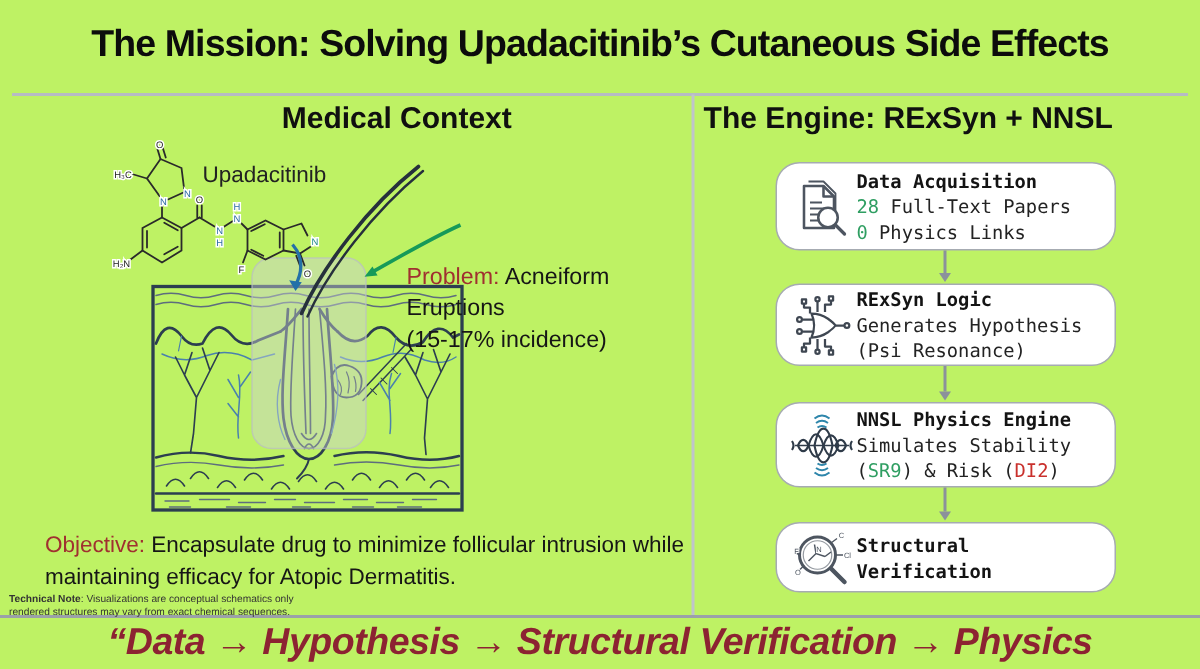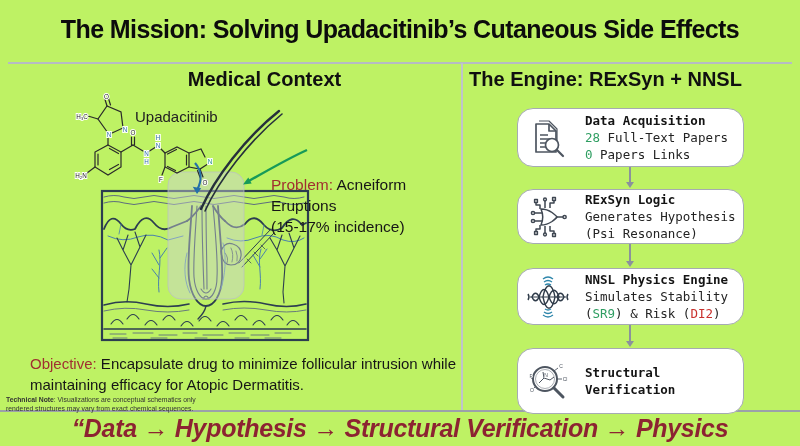--- a/index.html
+++ b/index.html
@@ -14,21 +14,21 @@
   .panel-header{top:68px;font-size:20px;font-weight:bold;color:#101010;text-align:center;}
   .ph-left{left:0;width:461px;margin-left:34px;}
   .ph-right{left:462px;width:287px;}
   .molecule-label{left:135px;top:108px;font-size:15px;color:#222;}
   .problem{left:271px;top:138px;width:190px;font-size:15.5px;line-height:21px;color:#161616;margin-top:36px;}
   .red-label{color:#a03030;}
   .objective{left:30px;top:353px;width:430px;font-size:15px;line-height:21px;color:#161616;}
   .technote{left:6px;top:396px;width:300px;font-size:6.8px;line-height:8.5px;color:#333;}
   .technote b{font-weight:bold;}
   .flow-box{left:517px;width:227px;background:#fff;border:1.5px solid #a6abb2;border-radius:16px;
-            display:flex;align-items:center;gap:15px;padding:0 8px;box-sizing:border-box;}
+            display:flex;align-items:center;gap:1px;padding:0 8px;box-sizing:border-box;}
   .flow-icon{flex:0 0 auto;}
   .flow-text{font-family:"DejaVu Sans Mono","Liberation Mono",monospace;font-size:12.5px;
              line-height:17px;color:#232323;white-space:nowrap;}
   .flow-text .bold{font-weight:bold;color:#141414;}
   .green{color:#2f9e62;}
   .red-mono{color:#c9302c;}
   .flow-arrow{left:629px;width:2px;background:#8b929b;}
   .flow-arrow:after{content:"";position:absolute;bottom:-6px;left:-3px;
      border-left:4px solid transparent;border-right:4px solid transparent;border-top:6px solid #8b929b;}
   .quote{top:414px;left:0;width:800px;text-align:center;font-style:italic;font-weight:600;
@@ -171,21 +171,21 @@
         <path d="M10,8 h13 l7,7 v21 h-20 z" fill="#fff"></path>
         <path d="M23,8 v7 h7"></path>
         <path d="M14,19 h8 M14,23 h12 M14,27 h12 M14,31 h7" stroke-width="1.4"></path>
         <circle cx="26" cy="29" r="6.5" fill="#fff"></circle>
         <path d="M31,34 L37,40" stroke-width="2.2" stroke-linecap="round"></path>
       </g>
     </svg>
     <div class="flow-text">
       <span class="bold">Data Acquisition</span><br>
       <span class="green">28</span><span> Full-Text Papers</span><br>
-      <span class="green">0</span><span> Papers Links</span>
+      <span class="green">0</span><span> Physics Links</span>
     </div>
   </div>
 
   <div class="abs flow-arrow" style="top:167px;height:15px;"></div>
 
   <div class="abs flow-box" style="top:189px;height:55px;">
     <svg class="flow-icon" width="44" height="44" viewBox="0 0 44 44">
       <g fill="none" stroke="#3f4752" stroke-width="1.5" stroke-linejoin="round">
         <path d="M15,14 q6,0 11,3.5 q4,3 5,4.5 q-1,1.5 -5,4.5 q-5,3.5 -11,3.5 q3.5,-8 0,-16 z" fill="#fff"></path>
         <path d="M31,22 h6"></path>
@@ -230,21 +230,21 @@
     </svg>
     <div class="flow-text">
       <span class="bold">NNSL Physics Engine</span><br>
       <span>Simulates Stability</span><br>
       <span>(</span><span class="green">SR9</span><span>) &amp; Risk (</span><span class="red-mono">DI2</span><span>)</span>
     </div>
   </div>
 
   <div class="abs flow-arrow" style="top:325px;height:16px;"></div>
 
-  <div class="abs flow-box" style="top:348px;height:66px;">
+  <div class="abs flow-box" style="top:348px;height:47px;">
     <svg class="flow-icon" width="44" height="44" viewBox="0 0 44 44">
       <g fill="none" stroke="#4d5560">
         <circle cx="19" cy="20" r="12" stroke-width="2"></circle>
         <circle cx="19" cy="20" r="9.5" stroke-width="0.8" opacity="0.6"></circle>
         <path d="M28,29 L37,38" stroke-width="3" stroke-linecap="round"></path>
         <path d="M13,24 l5,-5 l6,2 M18,19 l-1,-6 M24,21 l4,-3" stroke-width="1"></path>
         <path d="M28,12 l4,-3 M31,20 h5 M8,20 l-3,-1 M10,27 l-3,3" stroke-width="0.9"></path>
       </g>
       <text class="iconletter" x="5" y="19">F</text>
       <text class="iconletter" x="6" y="33">O</text>

